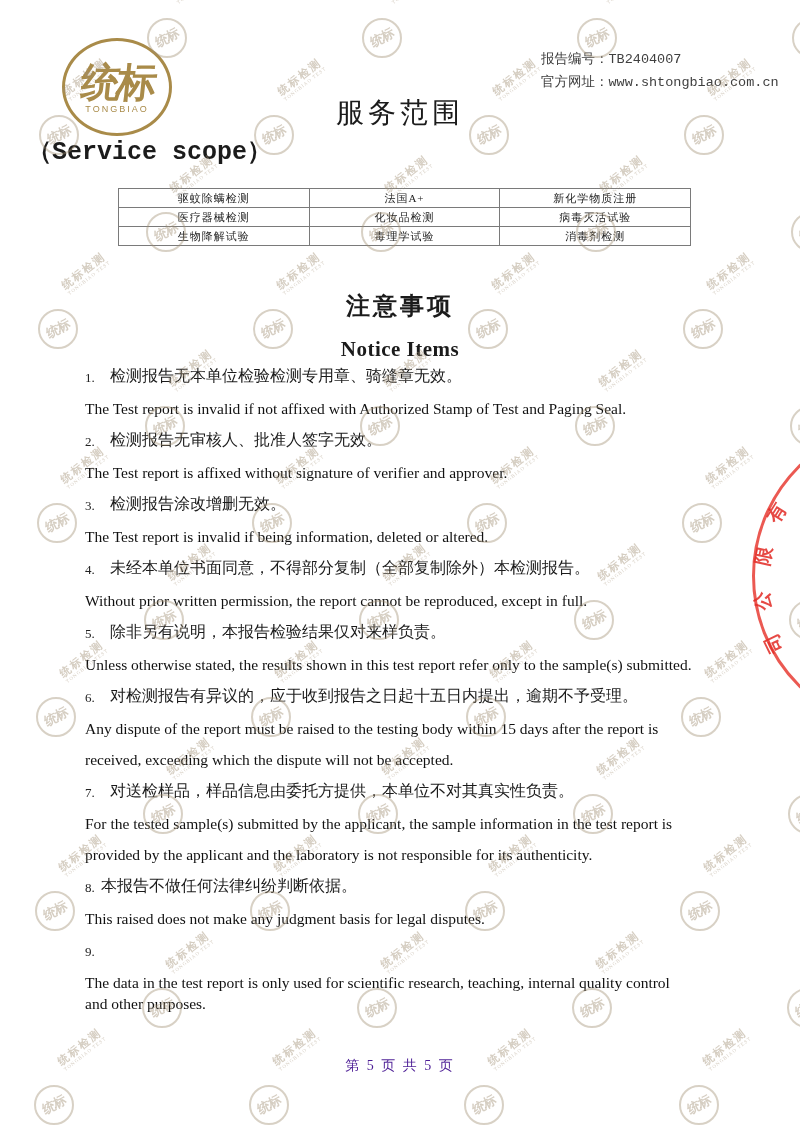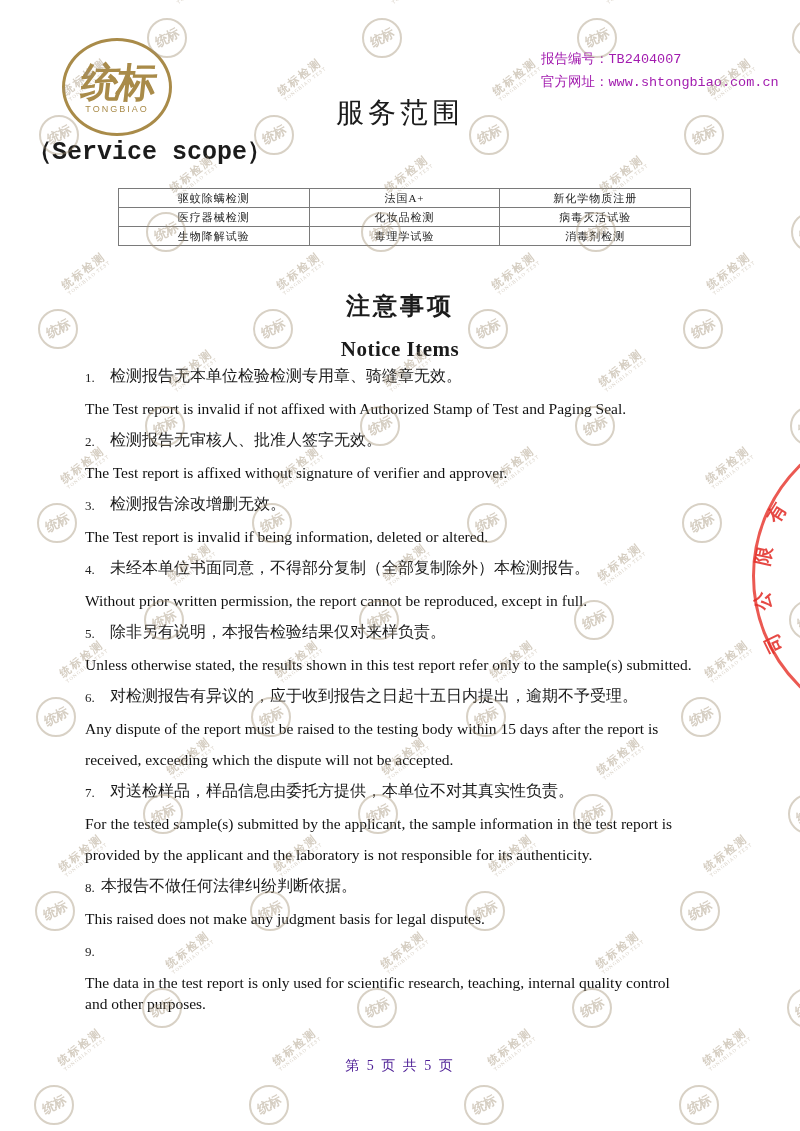--- a/index.html
+++ b/index.html
@@ -31,21 +31,21 @@
     width:104px;height:92px;border:3px solid #a98b49;border-radius:50%;
     display:flex;flex-direction:column;align-items:center;justify-content:center;
   }
   .logo-cn{
     font-size:40px;font-weight:bold;color:#a98b49;letter-spacing:-4px;
     transform:skewX(-6deg);line-height:1;margin-top:2px;white-space:nowrap;
   }
   .logo-en{font-size:9px;color:#a98b49;letter-spacing:2px;margin-top:1px;font-family:"Liberation Sans",sans-serif;}
   .header-meta{
     position:absolute;left:541px;top:48px;z-index:2;
-    font-size:13.5px;line-height:23px;color:#a21caf;
+    font-size:13.5px;line-height:23px;color:#404040;
     font-family:"Liberation Mono", monospace;white-space:nowrap;
   }
   
   .title-cn{
     position:absolute;top:94px;left:0;width:100%;text-align:center;z-index:2;
     font-size:28px;font-weight:normal;letter-spacing:4px;margin:0;
   }
   .title-en{
     position:absolute;top:134px;left:0;width:100%;text-align:left;z-index:2;
     font-size:25px;font-weight:bold;margin:0;

